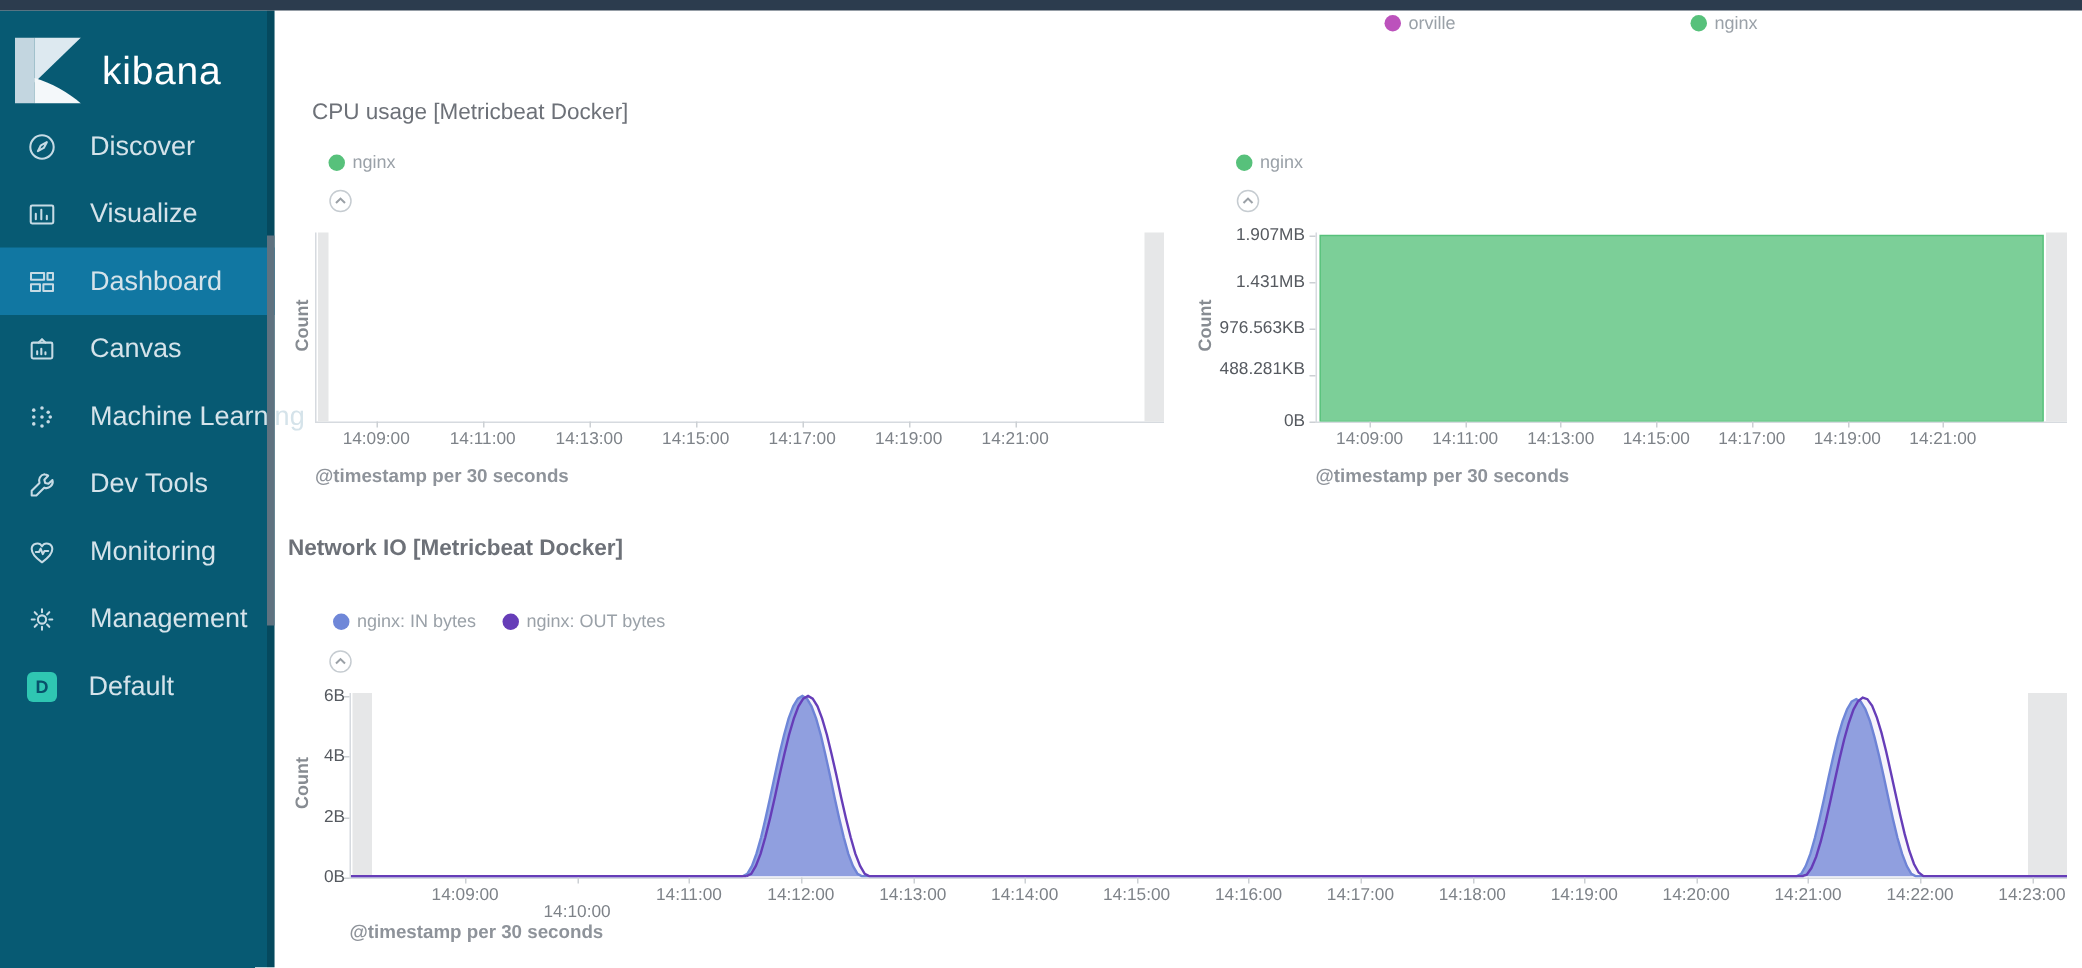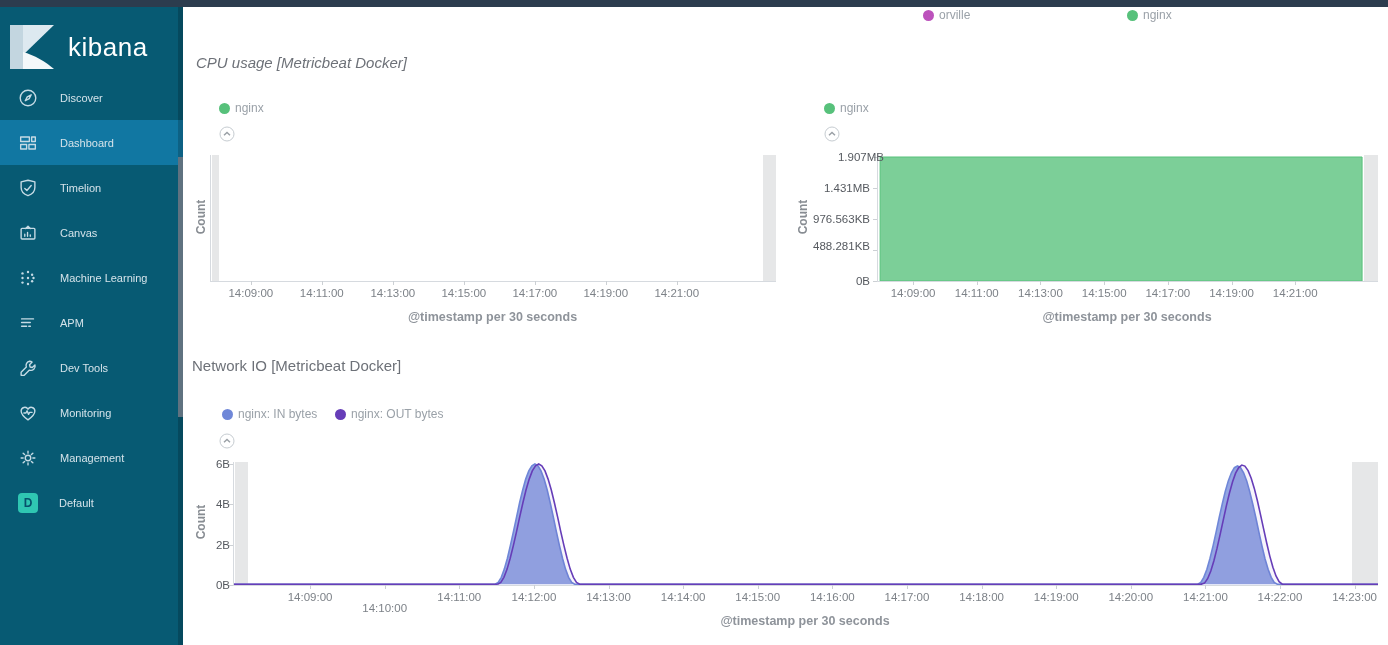--- a/index.html
+++ b/index.html
@@ -12,38 +12,38 @@
   
   .sidebar{position:absolute;left:0;top:7px;width:183px;height:638px;background:#075a73;z-index:4;}
   .sidebar .scroll-track{position:absolute;right:0;top:0;bottom:0;width:5px;background:rgba(0,0,0,.18);}
   .sidebar .scroll-thumb{position:absolute;right:0;top:150px;height:260px;width:5px;background:#5f7280;}
   .logo{display:flex;align-items:center;gap:14px;padding:15px 0 0 10px;height:50px;cursor:pointer;}
   .logo-text{color:#ffffff;font-size:26px;font-weight:500;letter-spacing:.5px;}
   .nav{position:absolute;left:0;top:68px;width:100%;}
   .nav-item{height:45px;display:flex;align-items:center;cursor:pointer;}
   .nav-item.active{background:#1177a2;}
   .nav-item .nicon{width:22px;height:22px;margin:0 0 0 17px;flex:none;display:flex;align-items:center;justify-content:center;}
-  .nav-item .nlabel{color:#d5e3ea;font-size:11px;margin-left:21px;white-space:nowrap;}
+  .nav-item .nlabel{color:#d5e3ea;font-size:18px;margin-left:21px;white-space:nowrap;}
   .nicon svg{stroke:#c6dbe5;fill:none;stroke-width:1.5;stroke-linecap:round;stroke-linejoin:round;}
   .nicon svg .fdot{fill:#c6dbe5;stroke:none;}
   .space-badge{width:20px;height:20px;border-radius:4px;background:#2fc6b2;color:#07516b;
     font-size:12px;font-weight:bold;display:flex;align-items:center;justify-content:center;margin-left:18px;flex:none;}
   
   .main{position:absolute;left:183px;top:7px;width:1288px;height:638px;background:#fff;}
   .right-edge{position:absolute;right:3px;top:140px;bottom:0;width:2px;background:#ededee;}
   .legend-item{position:absolute;display:flex;align-items:center;gap:5px;cursor:pointer;}
   .legend-item .dot{width:11px;height:11px;border-radius:50%;flex:none;}
   .legend-item .ltext{font-size:12px;color:#9aa1a8;white-space:nowrap;}
   .panel{position:absolute;}
   .panel-title{position:absolute;font-size:15px;color:#6d7178;cursor:pointer;white-space:nowrap;}
   .collapse-btn{position:absolute;width:16px;height:16px;padding:0;border:none;background:transparent;cursor:pointer;}
   .plot{position:absolute;border-left:1px solid #d6dadf;border-bottom:1px solid #d6dadf;}
   .endzone{position:absolute;background:#e6e7e8;}
   .ylabel{position:absolute;font-size:12px;font-weight:600;color:#878c92;transform:rotate(-90deg);transform-origin:center;white-space:nowrap;}
-  .xlabel{position:absolute;font-size:12.5px;font-weight:700;color:#8e939a;text-align:center;white-space:nowrap;}
+  .xlabel{position:absolute;font-size:12.5px;font-weight:700;color:#8e939a;text-align:left;white-space:nowrap;}
   .tickx{position:absolute;font-size:11.5px;color:#7d8288;white-space:nowrap;transform:translateX(-50%);}
   .ticky{position:absolute;font-size:11.5px;color:#55595f;white-space:nowrap;text-align:right;transform:translateY(-50%);}
   .tmark{position:absolute;background:#ccd0d4;}
   .chart-svg{position:absolute;}
 </style>
 </head>
 <body>
 
 <div class="topbar"></div>
 
@@ -59,39 +59,39 @@
   <nav class="nav" id="nav">
       <div class="nav-item">
         <span class="nicon">
           <svg width="22" height="22" viewBox="0 0 24 24">
             <circle cx="12" cy="12" r="8.5"></circle>
             <path d="M9 15l2.2-4.2 4.3-2.3-2.2 4.2z"></path>
           </svg>
         </span>
         <span class="nlabel">Discover</span>
       </div>
+      <div class="nav-item">
+        <span class="nicon">
+          <svg width="22" height="22" viewBox="0 0 24 24">
+            <rect x="3.8" y="5.5" width="16.4" height="13" rx="1"></rect>
+            <path d="M7.5 15.5v-4M11.5 15.5V8.5M15.5 15.5v-2.5"></path>
+          </svg>
+        </span>
+        <span class="nlabel">Visualize</span>
+      </div>
       <div class="nav-item active">
         <span class="nicon">
           <svg width="22" height="22" viewBox="0 0 24 24">
             <rect x="4" y="5.5" width="9.5" height="4.8"></rect>
             <rect x="16" y="5.5" width="4" height="4.8"></rect>
             <rect x="4" y="13.7" width="6.5" height="4.8"></rect>
             <rect x="13" y="13.7" width="7" height="4.8"></rect>
           </svg>
         </span>
         <span class="nlabel">Dashboard</span>
-      </div>
-      <div class="nav-item">
-        <span class="nicon">
-          <svg width="22" height="22" viewBox="0 0 24 24">
-            <path d="M12 3.5l7.5 1.8v6.2c0 4.8-3.6 7.6-7.5 8.9-3.9-1.3-7.5-4.1-7.5-8.9V5.3z"></path>
-            <path d="M8.5 12.5l2.3 2.3 4.7-5.6"></path>
-          </svg>
-        </span>
-        <span class="nlabel">Timelion</span>
       </div>
       <div class="nav-item">
         <span class="nicon">
           <svg width="22" height="22" viewBox="0 0 24 24">
             <rect x="4.5" y="7" width="15" height="11.5" rx="1"></rect>
             <path d="M9.5 7L12 4.5 14.5 7"></path>
             <path d="M8.5 15.5v-2.2M11.5 15.5v-4M14.5 15.5v-1.5"></path>
           </svg>
         </span>
         <span class="nlabel">Canvas</span>
@@ -108,28 +108,20 @@
             <circle class="fdot" cx="16.5" cy="15.5" r="1.3"></circle>
             <circle class="fdot" cx="12" cy="18.5" r="1.3"></circle>
             <circle class="fdot" cx="12" cy="12" r="1.3"></circle>
           </svg>
         </span>
         <span class="nlabel">Machine Learning</span>
       </div>
       <div class="nav-item">
         <span class="nicon">
           <svg width="22" height="22" viewBox="0 0 24 24">
-            <path d="M5 7.5h13M5 11.5h9.5M5 15.5h5.5M12.8 15.5h1.8"></path>
-          </svg>
-        </span>
-        <span class="nlabel">APM</span>
-      </div>
-      <div class="nav-item">
-        <span class="nicon">
-          <svg width="22" height="22" viewBox="0 0 24 24">
             <path d="M13.8 4.6a4.6 4.6 0 00-3.6 6.3l-5.7 5.7V20h3.4l5.7-5.7a4.6 4.6 0 006-5.6l-2.9 2.8-2.4-.6-.6-2.4 2.8-2.9a4.6 4.6 0 00-2.7-.9z"></path>
           </svg>
         </span>
         <span class="nlabel">Dev Tools</span>
       </div>
       <div class="nav-item">
         <span class="nicon">
           <svg width="22" height="22" viewBox="0 0 24 24">
             <path d="M12 19.5C8.5 17 4.5 13.8 4.5 9.8a4 4 0 017.5-1.9A4 4 0 0119.5 9.8c0 4-4 7.2-7.5 9.7z"></path>
             <path d="M7.5 12h2.3l1.2-2.4 1.6 3.9 1.2-2.2h2.7"></path>
@@ -162,21 +154,21 @@
         <span class="dot" style="background: rgb(188, 82, 188);"></span>
         <span class="ltext">orville</span>
       </div>
       <div class="legend-item" style="left: 944px; top: 1px;">
         <span class="dot" style="background: rgb(87, 193, 123);"></span>
         <span class="ltext">nginx</span>
       </div>
     </div>
 
   <section class="panel" id="panel-cpu" style="left:0;top:36px;width:600px;height:295px;">
-    <h3 class="panel-title" style="left:9px;top:7px;margin:4px;font-weight:400;font-style:italic;">CPU usage [Metricbeat Docker]</h3>
+    <h3 class="panel-title" style="left:9px;top:7px;margin:16px;font-weight:400;">CPU usage [Metricbeat Docker]</h3>
     <div id="legend-cpu">
         <div class="legend-item" style="left: 36px; top: 58px;">
           <span class="dot" style="background: rgb(87, 193, 123);"></span>
           <span class="ltext">nginx</span>
         </div>
       </div>
     <button class="collapse-btn" style="left:36px;top:83px;">
       <svg width="16" height="16" viewBox="0 0 16 16">
           <circle cx="8" cy="8" r="7" fill="#fff" stroke="#c6ccd1"></circle>
           <path d="M5 9.3 L8 6.4 L11 9.3" fill="none" stroke="#9aa0a6" stroke-width="1.4"></path>
@@ -236,35 +228,35 @@
         <div class="tickx" style="left: 257.482px; top: 244px;">14:13:00</div>
         <div class="tmark" style="left: 321.176px; top: 238px; width: 1px; height: 4px;"></div>
         <div class="tickx" style="left: 321.176px; top: 244px;">14:15:00</div>
         <div class="tmark" style="left: 384.87px; top: 238px; width: 1px; height: 4px;"></div>
         <div class="tickx" style="left: 384.87px; top: 244px;">14:17:00</div>
         <div class="tmark" style="left: 448.565px; top: 238px; width: 1px; height: 4px;"></div>
         <div class="tickx" style="left: 448.565px; top: 244px;">14:19:00</div>
         <div class="tmark" style="left: 512.259px; top: 238px; width: 1px; height: 4px;"></div>
         <div class="tickx" style="left: 512.259px; top: 244px;">14:21:00</div>
         <div class="tmark" style="left: 90px; top: 113.862px; width: 4px; height: 1px;"></div>
-        <div class="ticky" style="left: 31px; top: 113.862px; width: 70px;">1.907MB</div>
+        <div class="ticky" style="left: 17px; top: 113.862px; width: 70px;">1.907MB</div>
         <div class="tmark" style="left: 90px; top: 144.897px; width: 4px; height: 1px;"></div>
         <div class="ticky" style="left: 17px; top: 144.897px; width: 70px;">1.431MB</div>
         <div class="tmark" style="left: 90px; top: 175.931px; width: 4px; height: 1px;"></div>
         <div class="ticky" style="left: 17px; top: 175.931px; width: 70px;">976.563KB</div>
         <div class="tmark" style="left: 90px; top: 206.966px; width: 4px; height: 1px;"></div>
         <div class="ticky" style="left: 17px; top: 203px; width: 70px;">488.281KB</div>
         <div class="tmark" style="left: 90px; top: 238px; width: 4px; height: 1px;"></div>
         <div class="ticky" style="left: 17px; top: 238px; width: 70px;">0B</div>
         <div class="xlabel" style="left: 94px; top: 267px; width: 500px;">@timestamp per 30 seconds</div>
       </div>
   </section>
 
   <section class="panel" id="panel-network" style="left:0;top:343px;width:1205px;height:302px;">
-    <h3 class="panel-title" style="left:9px;top:7px;margin:0;font-weight:400;">Network IO [Metricbeat Docker]</h3>
+    <h3 class="panel-title" style="left:9px;top:7px;margin:0;font-weight:700;">Network IO [Metricbeat Docker]</h3>
     <div id="legend-network">
         <div class="legend-item" style="left: 39px; top: 57px;">
           <span class="dot" style="background: rgb(111, 135, 216);"></span>
           <span class="ltext">nginx: IN bytes</span>
         </div>
         <div class="legend-item" style="left: 152px; top: 57px;">
           <span class="dot" style="background: rgb(102, 61, 184);"></span>
           <span class="ltext">nginx: OUT bytes</span>
         </div>
       </div>

